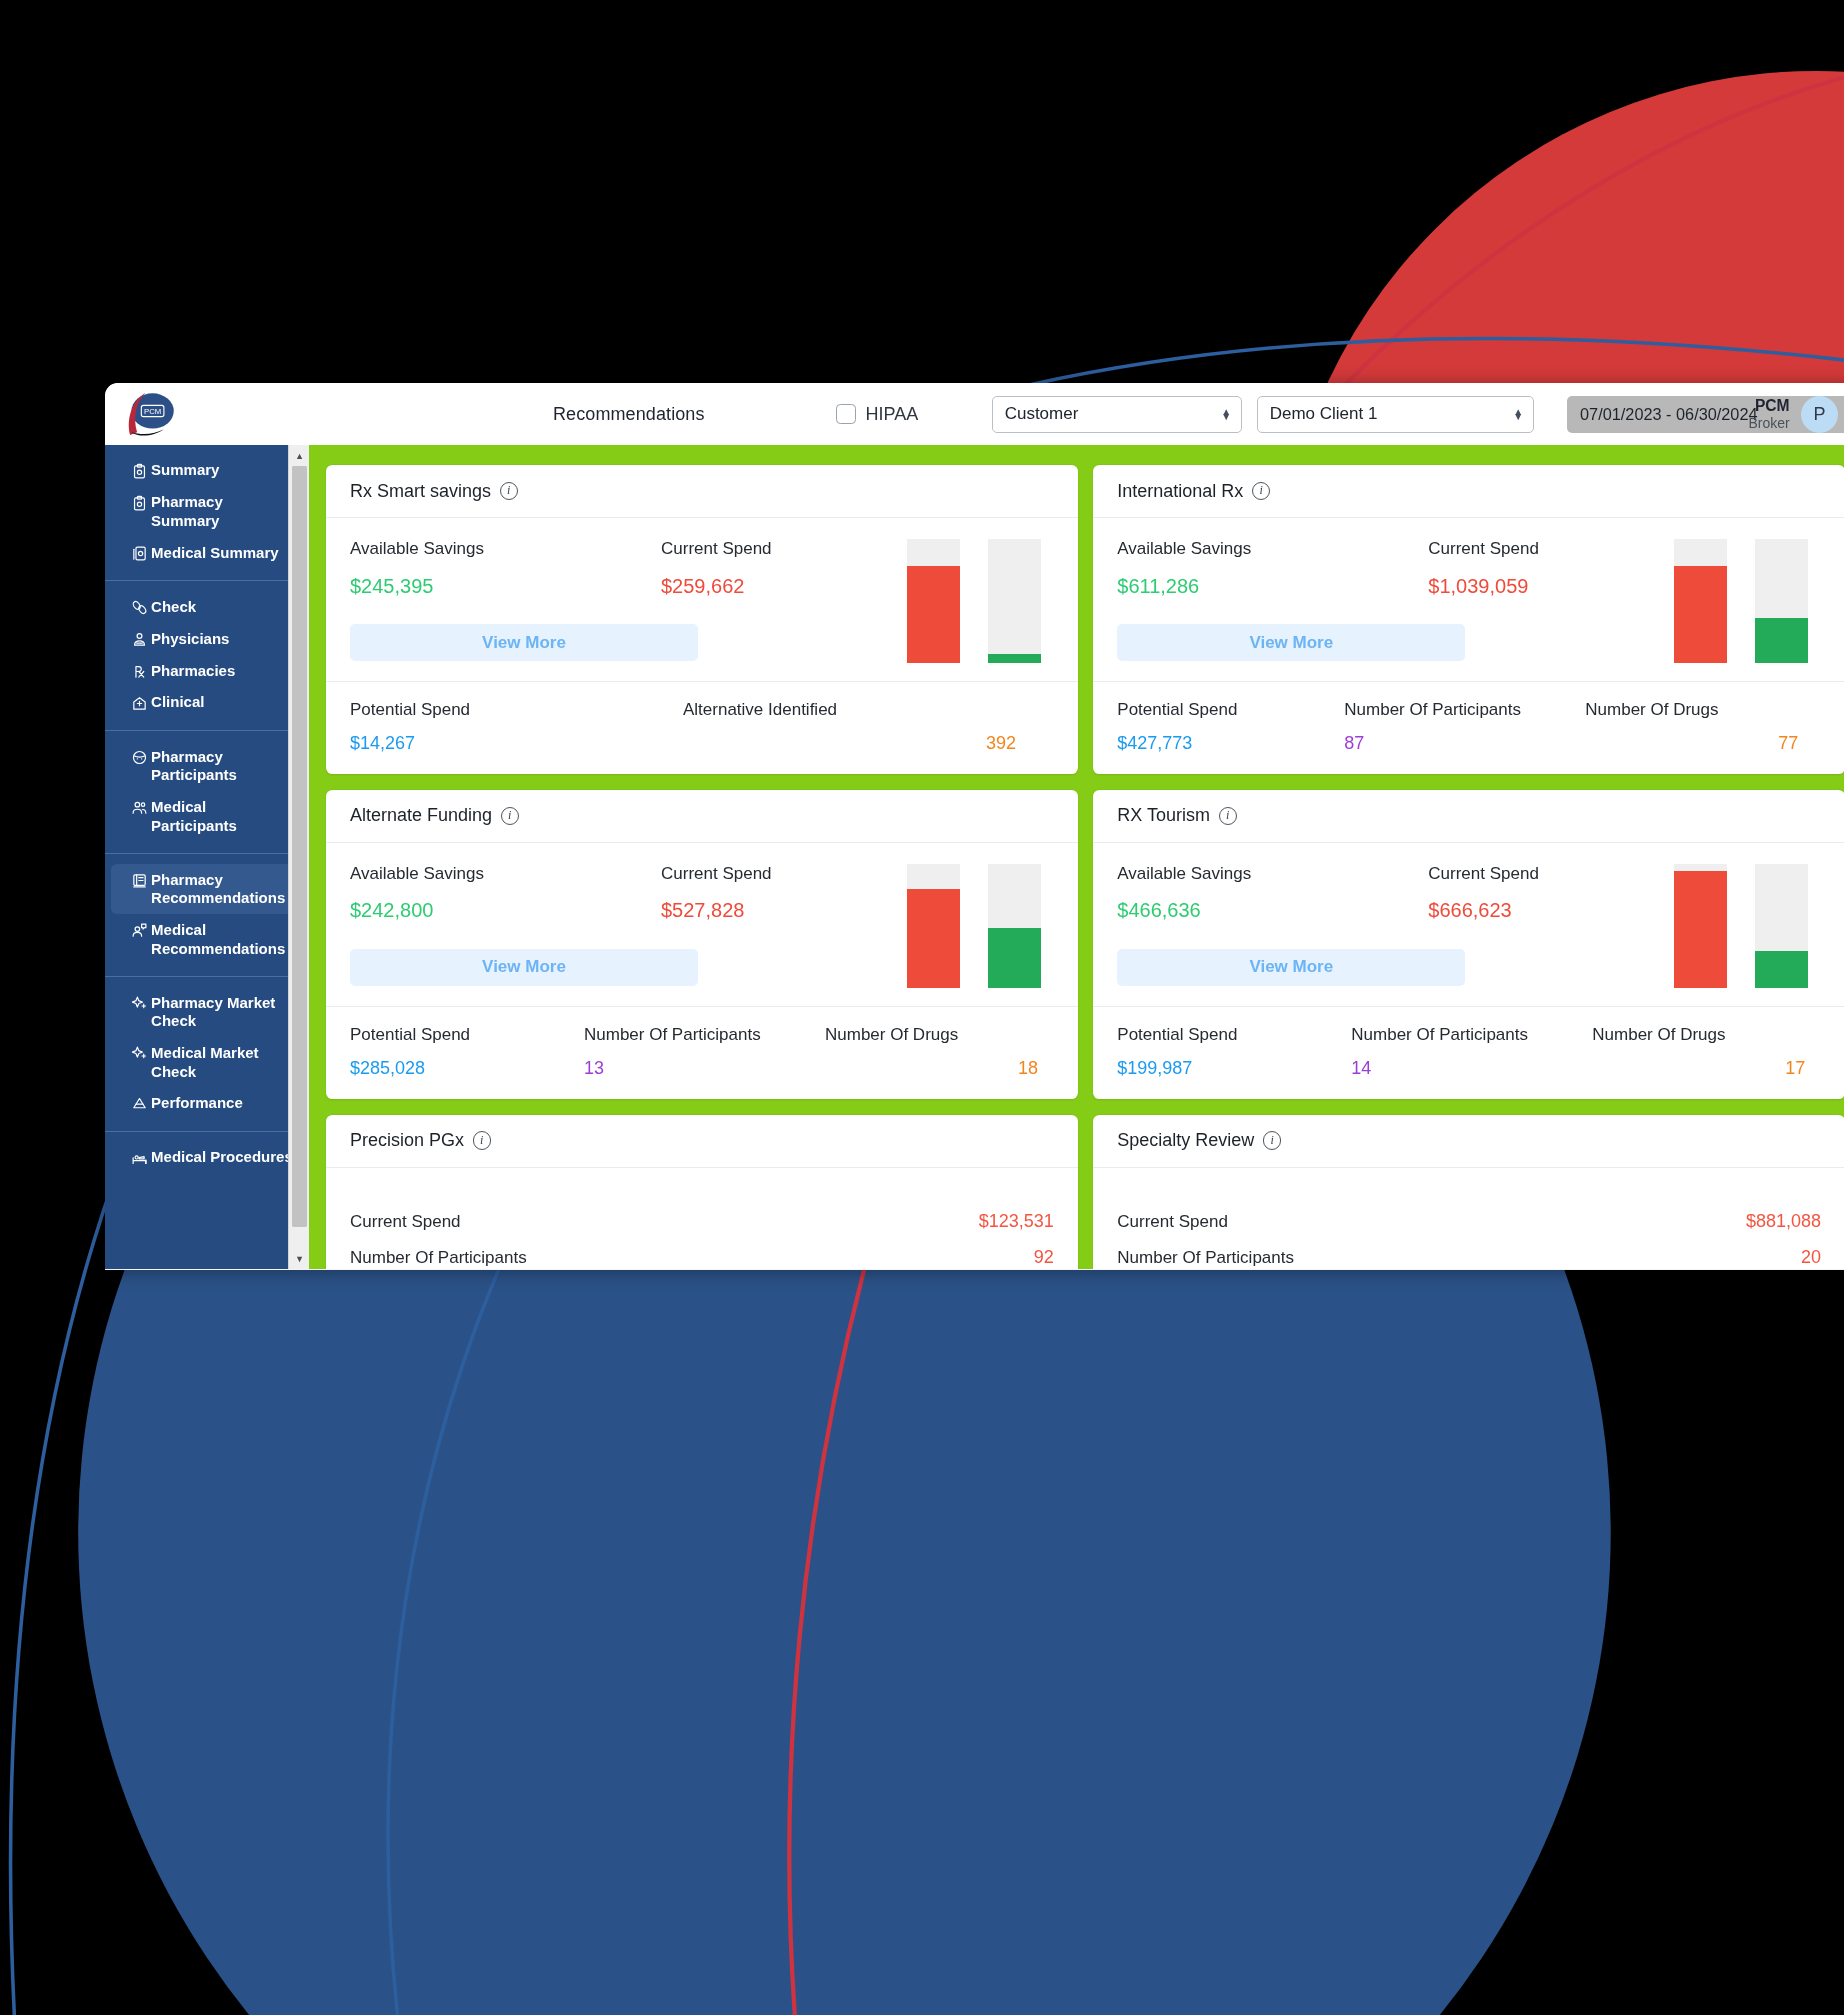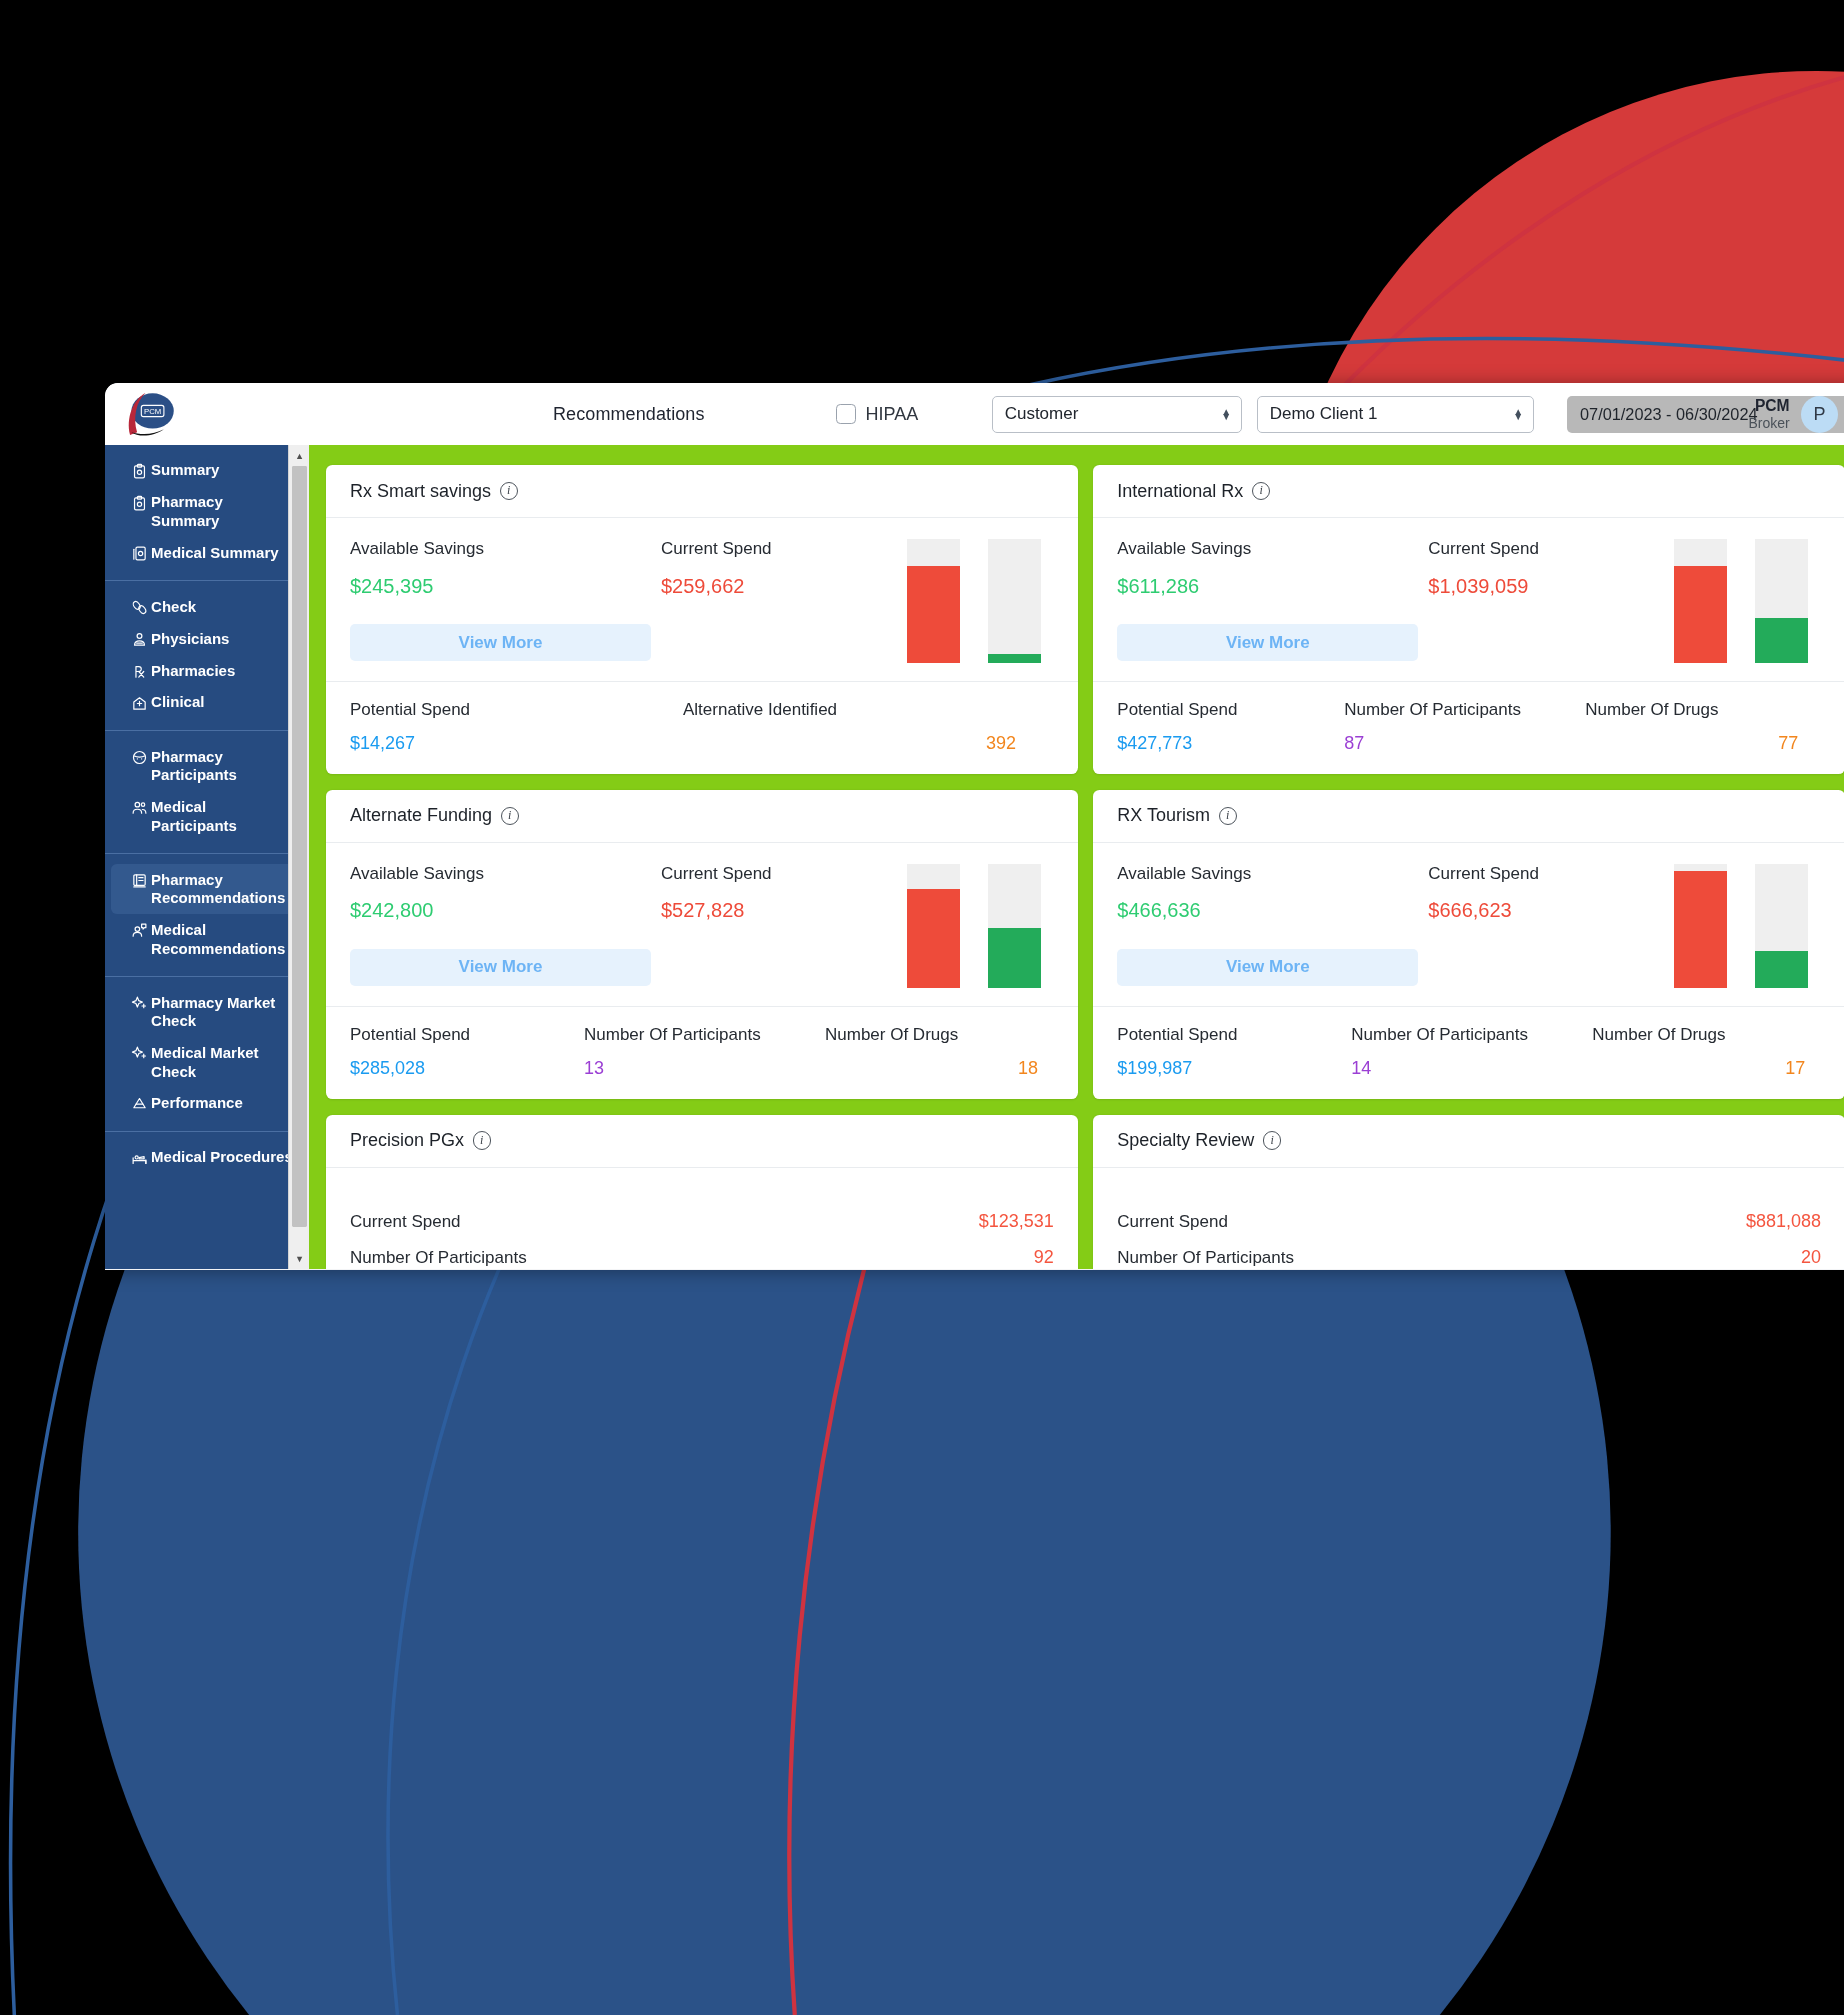--- a/index.html
+++ b/index.html
@@ -233,21 +233,21 @@
   .metric-col.narrow { width: 270px; }
   .metric-label { font-size: 17px; color: #262b32; }
   .metric-value { font-size: 20px; margin-top: 15.6px; }
   .v-green { color: #2ecc71; }
   .v-red   { color: #ee4b3a; }
   .v-blue  { color: #1a9bf0; }
   .v-purple{ color: #9b3fd4; }
   .v-orange{ color: #f2861e; text-align: right; }
 
   .view-more {
-    width: 301px;
+    width: 348px;
     height: 37px;
     background: #e6f2fd;
     border-radius: 5px;
     color: #6db4f5;
     font-size: 17px;
     font-weight: bold;
     display: flex;
     align-items: center;
     justify-content: center;
     position: absolute;

